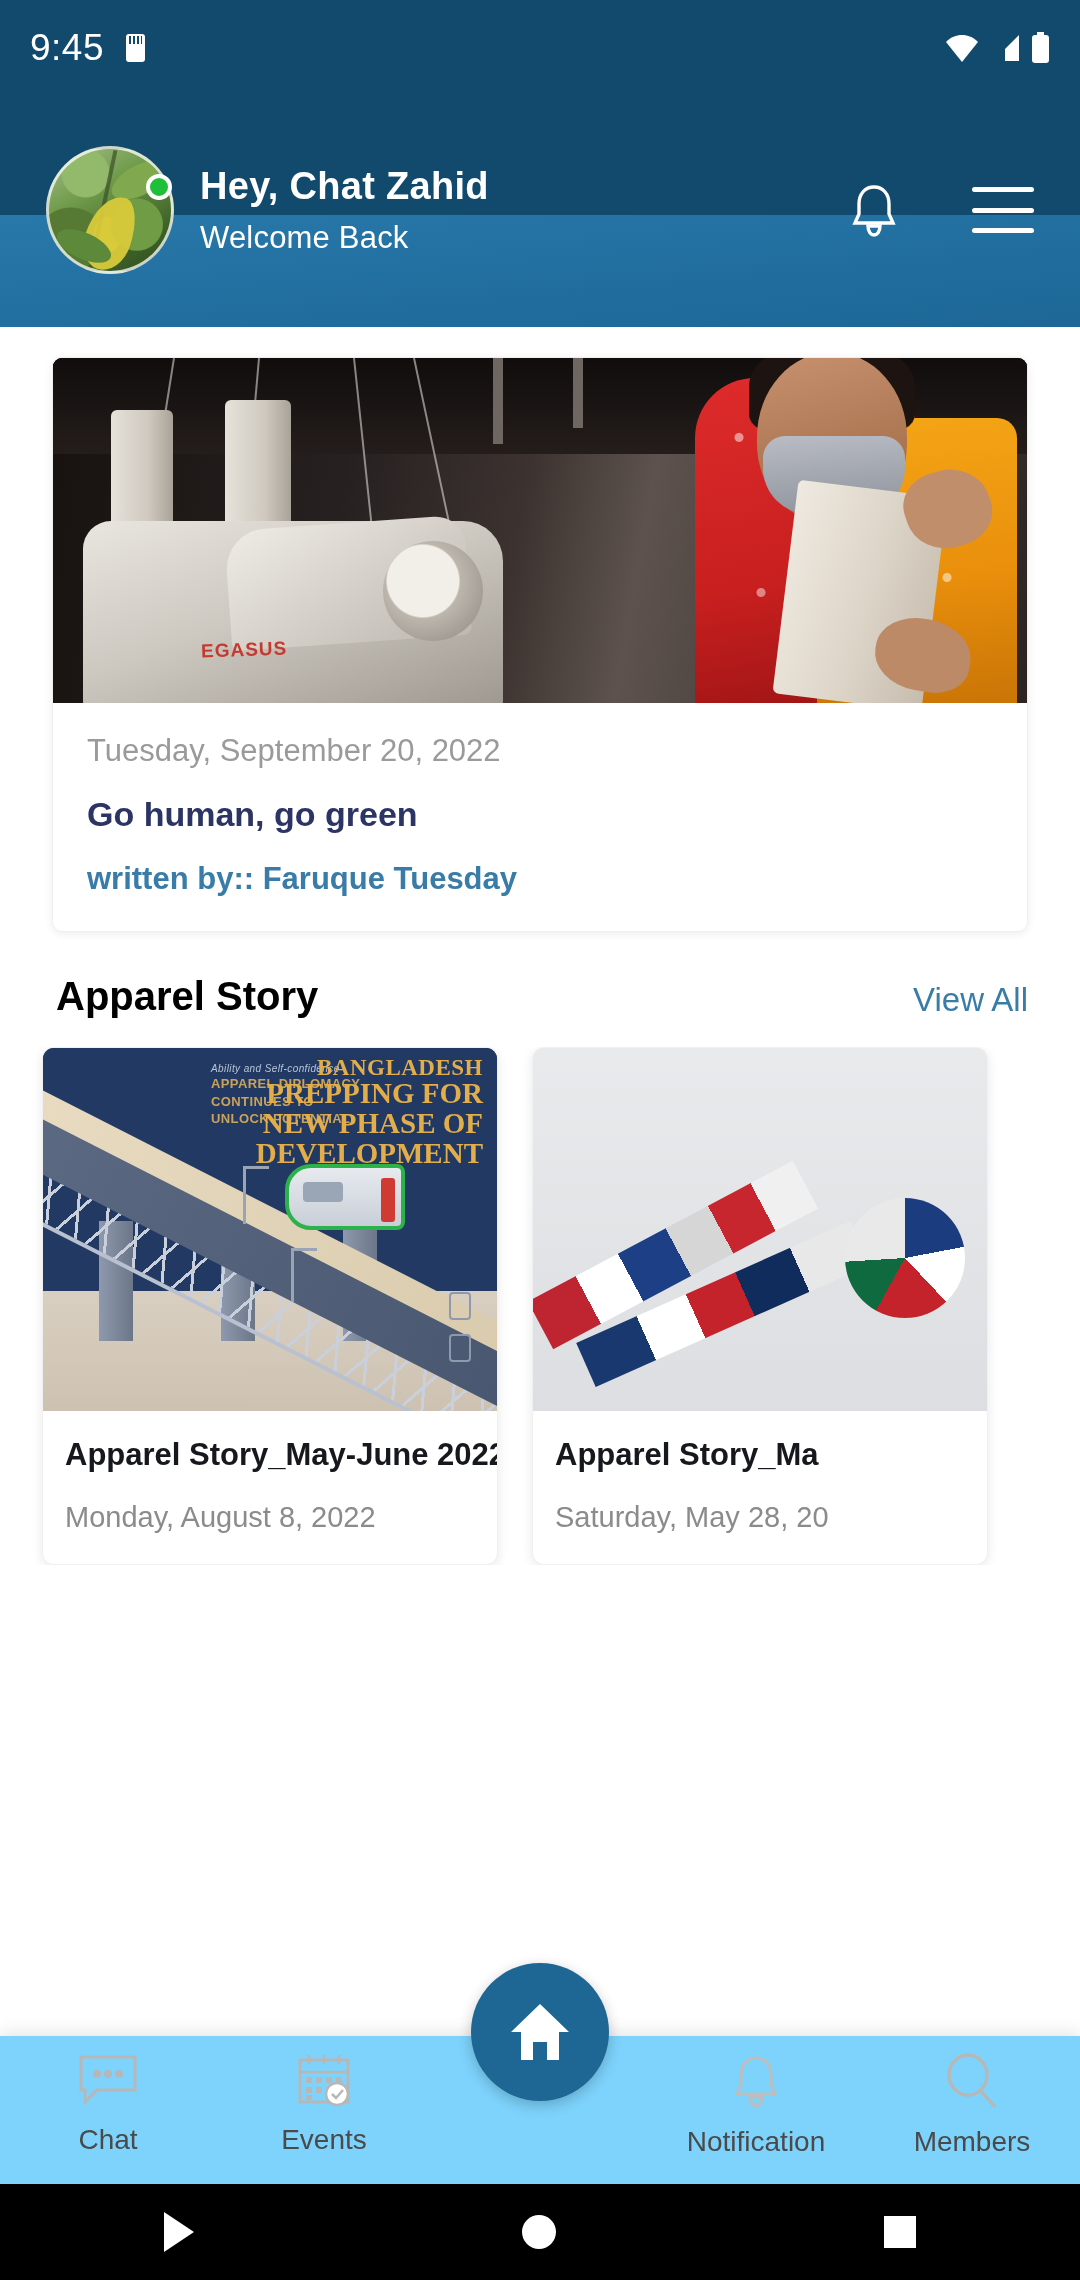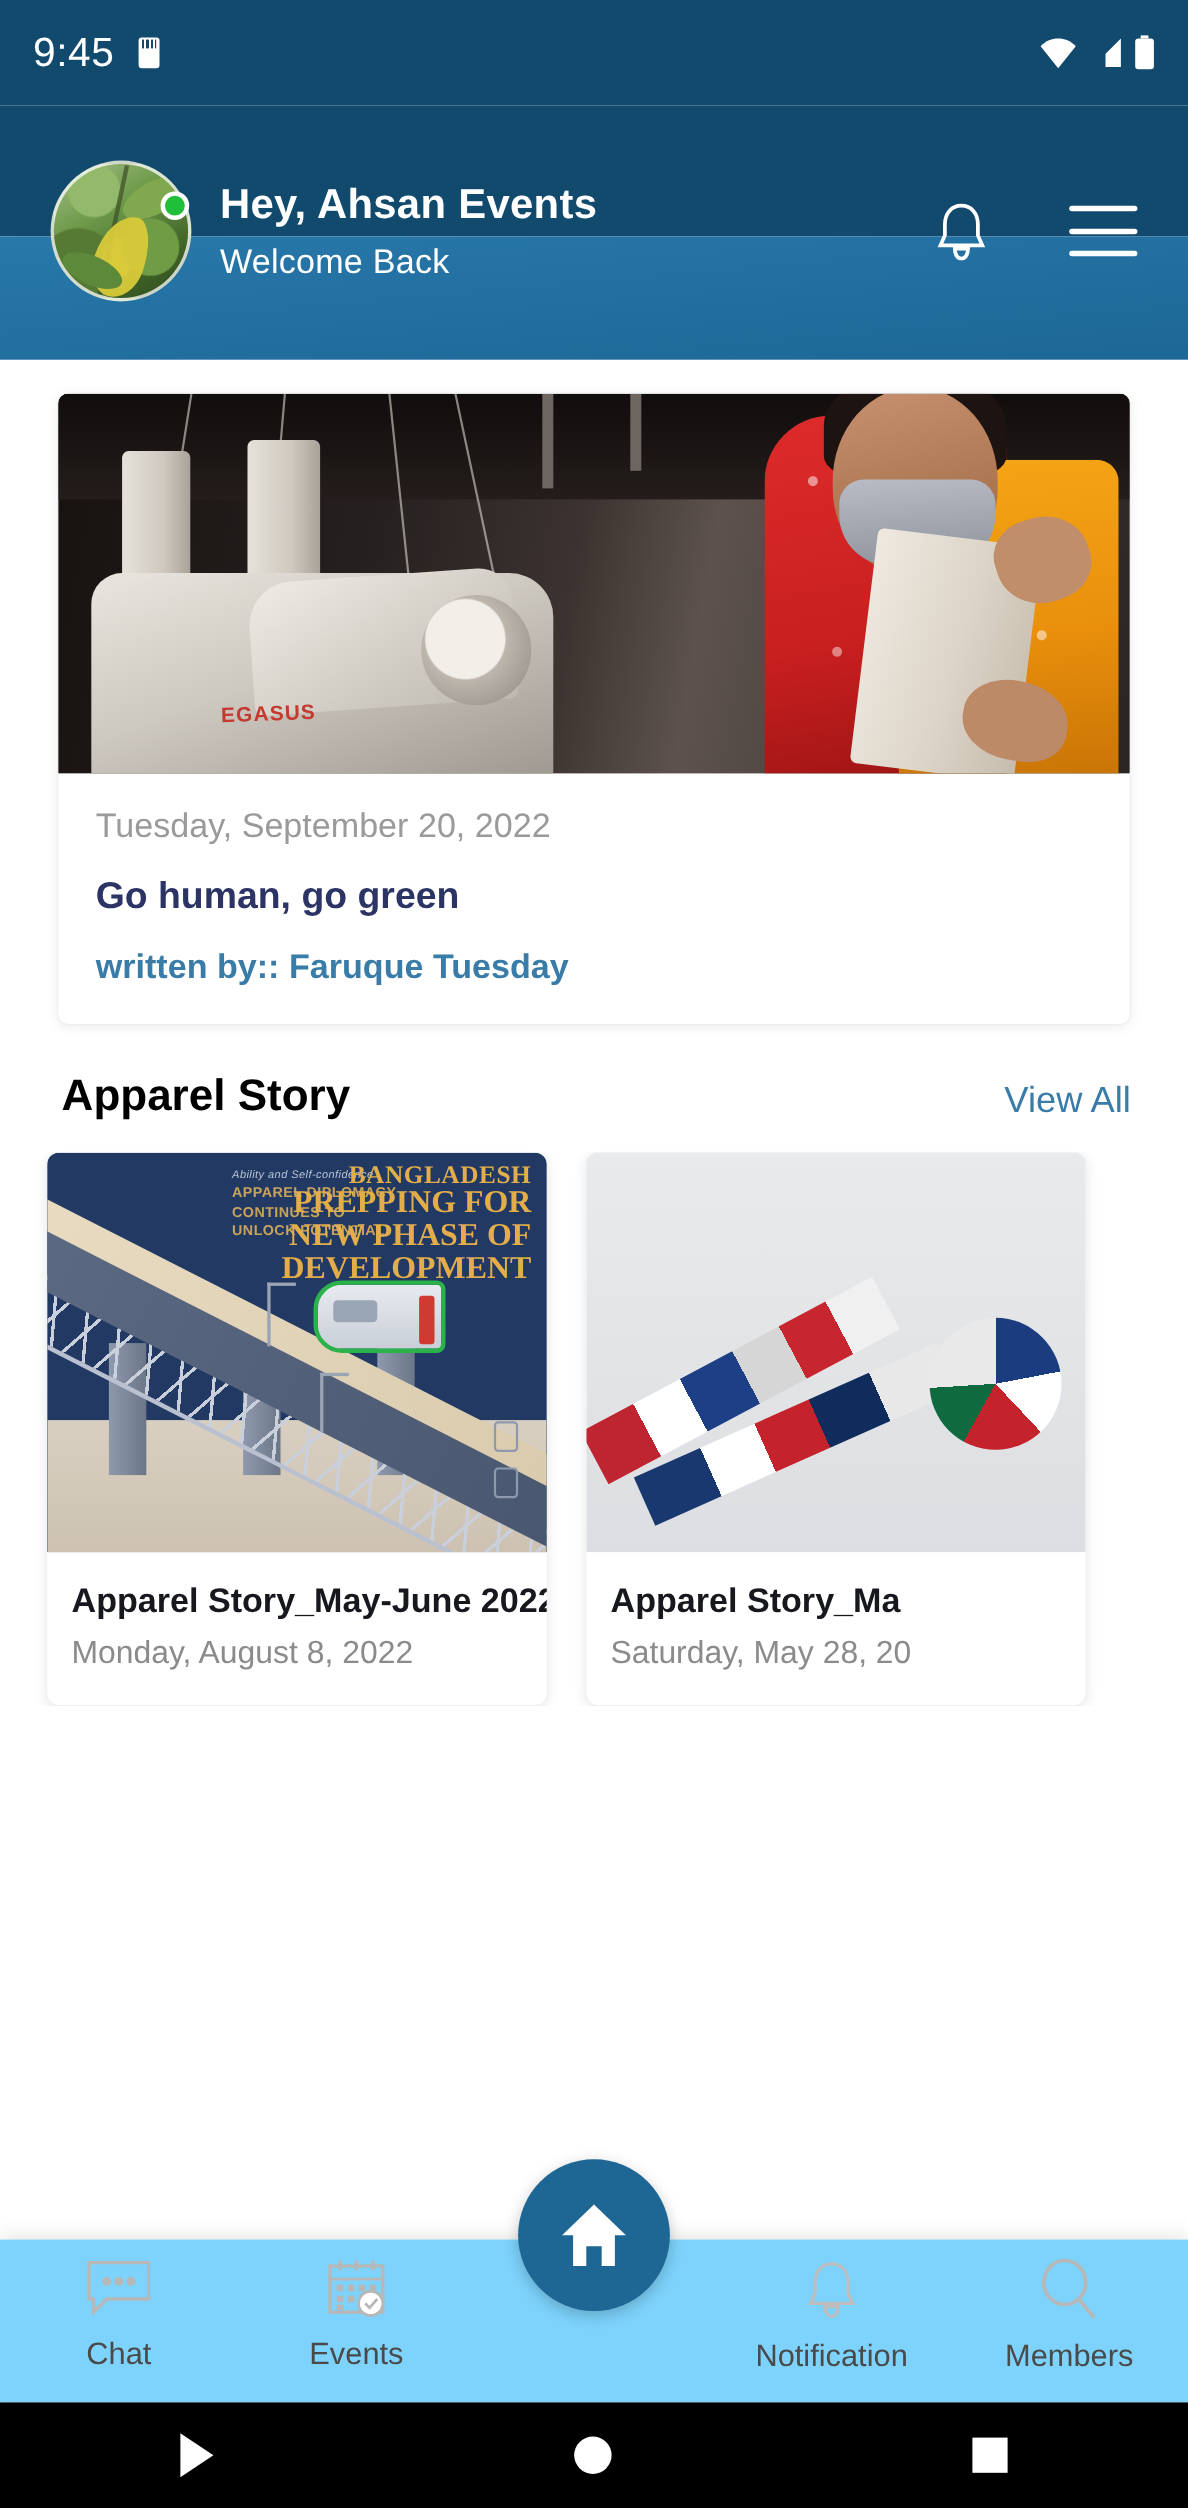--- a/index.html
+++ b/index.html
@@ -312,21 +312,21 @@
     background: linear-gradient(90deg,#18386f 0 22%, #ffffff 22% 40%, #c4232c 40% 58%, #0f2c5c 58% 78%, #e8e8e8 78% 100%);
   }
   .cv2 .ball {
     position: absolute; right: 22px; top: 150px; width: 120px; height: 120px;
     border-radius: 50%;
     background: conic-gradient(#1b3d80 0 22%, #ffffff 22% 38%, #c4232c 38% 58%, #0f6b3f 58% 74%, #e9e9e9 74% 100%);
   }
 
   .story-meta { padding: 26px 22px 30px 22px; }
   .story-title { font-size: 31px; font-weight: bold; color: #16181D; white-space: nowrap; }
-  .story-date { font-size: 29px; color: #8B8B8B; margin-top: 14px; white-space: nowrap; }
+  .story-date { font-size: 29px; color: #8B8B8B; margin-top: 28px; white-space: nowrap; }
 
   
   .bottomnav {
     position: absolute; left: 0; bottom: 96px; width: 1080px; height: 148px;
     background: #7dd3fc; box-shadow: 0 -4px 16px rgba(0,0,0,.10);
     display: flex; align-items: flex-start;
   }
   .nav-item {
     flex: 1; display: flex; flex-direction: column; align-items: center;
     padding-top: 16px; gap: 16px;
@@ -383,21 +383,21 @@
       <div class="avatar">
         <span class="stem"></span>
         <span class="leafB"></span>
         <span class="leafA"></span>
         <span class="leafC"></span>
       </div>
       <span class="online-dot"></span>
     </div>
 
     <div class="greet">
-      <div class="greet-name">Hey, Ahsan Events</div>
+      <div class="greet-name">Hey, Chat Zahid</div>
       <div class="greet-sub">Welcome Back</div>
     </div>
 
     <div class="header-actions">
       <div class="bell-btn">
         <svg width="52" height="58" viewBox="0 0 52 58">
           <path d="M26 6 C35 6 41 13 41 23 L41 33 L45 42 L7 42 L11 33 L11 23 C11 13 17 6 26 6 Z" fill="none" stroke="#ffffff" stroke-width="3.4"></path>
           <path d="M20 45 C20 51 23 54 26 54 C29 54 32 51 32 45 Z" fill="none" stroke="#ffffff" stroke-width="3.4"></path>
         </svg>
       </div>

